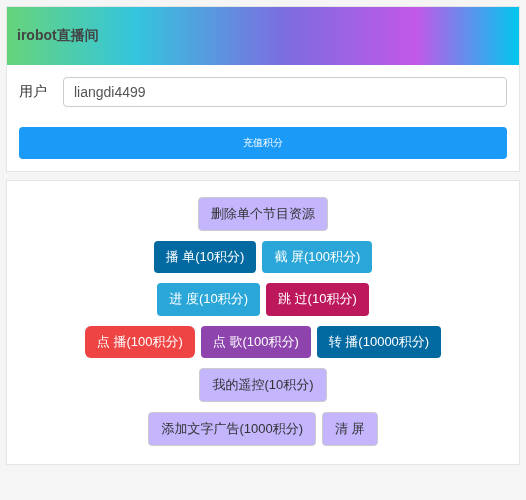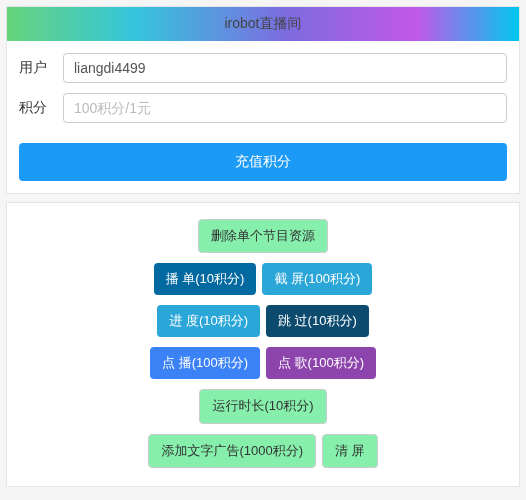--- a/index.html
+++ b/index.html
@@ -12,23 +12,22 @@
     padding: 6px;
   }
   .card {
     background: #fff;
     border: 1px solid #e5e5e5;
     margin-bottom: 8px;
   }
   .card-header {
     background: linear-gradient(90deg, #67d47b 0%, #34c5dd 25%, #7e6be0 55%, #c258e8 80%, #00c7ee 100%);
     color: #444;
-    font-weight: 400;
-    text-align: center;
-    padding: 8px 10px;
+    font-weight: 700;
+    padding: 20px 10px;
     font-size: 14px;
   }
   .card-body { padding: 12px; }
   .frow { display: flex; align-items: center; margin-bottom: 10px; }
   .flabel {
     width: 44px;
     font-size: 14px;
     color: #333;
   }
   .finput {
@@ -51,46 +50,42 @@
     border: none;
     cursor: pointer;
     margin: 4px 3px;
     line-height: 1.4;
     white-space: nowrap;
   }
   .btn-block {
     display: block;
     width: 100%;
     padding: 9px 12px;
-    font-size: 14px;
+    font-size: 10px;
     margin: 20px 0 0 0;
   }
-  .btn-default { background: #86efac; color: #333; border: 1px solid #ccc; }
+  .btn-default { background: #c4b5fd; color: #333; border: 1px solid #ccc; }
   .btn-primary { background: #1b9af7; color: #fff; }
   .btn-info    { background: #2aa7d8; color: #fff; }
-  .btn-teal    { background: #0c4a6e; color: #fff; }
+  .btn-teal    { background: #be185d; color: #fff; }
   .btn-orange  { background: #0369a1; color: #fff; }
-  .btn-green   { background: #3b82f6; color: #fff; }
+  .btn-green   { background: #ef4444; color: #fff; border-radius: 6px; }
   .btn-purple  { background: #8e44ad; color: #fff; }
   .rows { text-align: center; }
   .btn-row { display: flex; justify-content: center; flex-wrap: wrap; margin-bottom: 2px; }
 </style>
 </head>
 <body>
 
 <div class="card">
   <div class="card-header">irobot直播间</div>
   <div class="card-body">
     <div class="frow">
       <div class="flabel">用户</div>
       <input class="finput" type="text" value="liangdi4499" style="">
-    </div>
-    <div class="frow">
-      <div class="flabel">积分</div>
-      <input class="finput" type="text" placeholder="100积分/1元" style="">
     </div>
     <button class="btn btn-primary btn-block">充值积分</button>
   </div>
 </div>
 
 <div class="card">
   <div class="card-body rows" id="remote-rows">
 
   <div class="btn-row">
         <button class="btn btn-default">删除单个节目资源</button>
@@ -99,22 +94,23 @@
         <button class="btn btn-orange">播 单(10积分)</button>
         <button class="btn btn-info">截 屏(100积分)</button>
       </div>
       <div class="btn-row">
         <button class="btn btn-info">进 度(10积分)</button>
         <button class="btn btn-teal">跳 过(10积分)</button>
       </div>
       <div class="btn-row">
         <button class="btn btn-green">点 播(100积分)</button>
         <button class="btn btn-purple">点 歌(100积分)</button>
+        <button class="btn btn-orange">转 播(10000积分)</button>
       </div>
       <div class="btn-row">
-        <button class="btn btn-default">运行时长(10积分)</button>
+        <button class="btn btn-default">我的遥控(10积分)</button>
       </div>
       <div class="btn-row">
         <button class="btn btn-default">添加文字广告(1000积分)</button>
         <button class="btn btn-default">清  屏</button>
       </div>
     </div>
 </div>
 
 </body></html>

